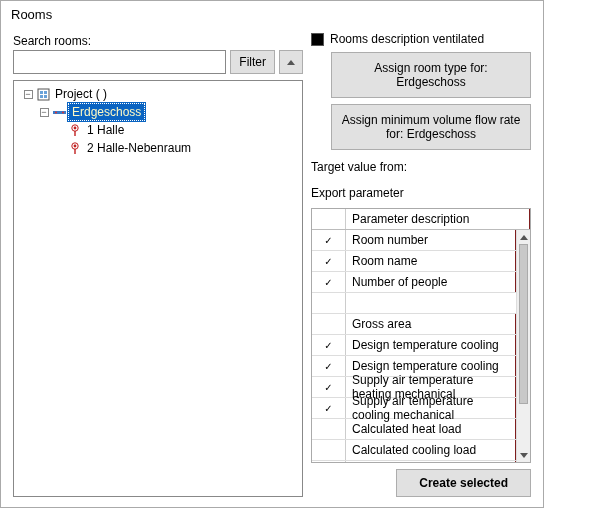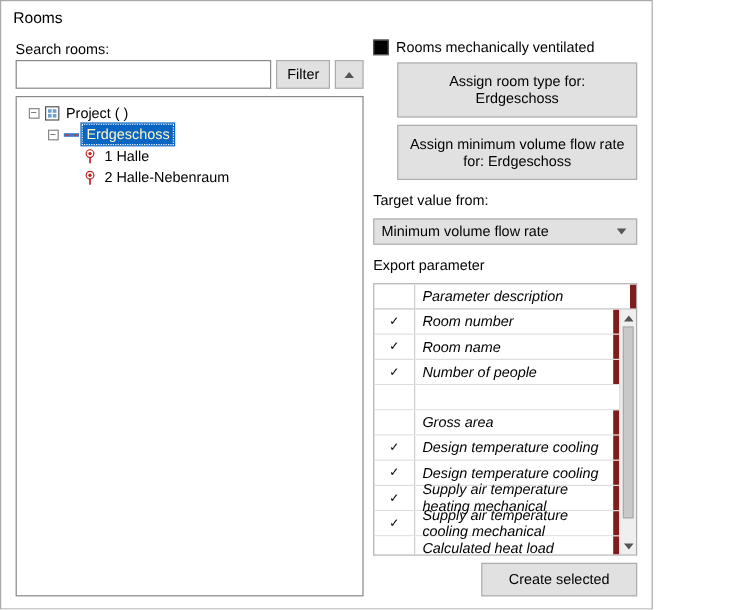--- a/index.html
+++ b/index.html
@@ -24,31 +24,31 @@
   .ic { width: 14px; height: 14px; display: inline-flex; align-items: center; justify-content: center; }
   .check-row { display: flex; align-items: center; gap: 6px; margin-top: 2px; }
   .checkbox { width: 13px; height: 13px; border: 1px solid #555; display: inline-flex; align-items: center; justify-content: center; }
   .checkbox.filled { background: #000; }
   .big-btn { border: 1px solid #adadad; background: #e1e1e1; padding: 8px 6px; text-align: center; cursor: default; margin-left: 20px; }
   .dropdown { border: 1px solid #adadad; background: #e1e1e1; height: 22px; display: flex; align-items: center; padding: 0 6px; position: relative; cursor: default; }
   .dropdown::after { content: ""; position: absolute; right: 8px; top: 50%; width: 0; height: 0; border-left: 4px solid transparent; border-right: 4px solid transparent; border-top: 5px solid #555; transform: translateY(-50%); }
   .table-wrap { border: 1px solid #aaa; flex: 1; display: flex; flex-direction: column; overflow: hidden; position: relative; }
   .thead-row { display: flex; background: #fff; border-bottom: 1px solid #bbb; }
   .th-check, .td-check { width: 34px; border-right: 1px solid #ccc; height: 20px; display: flex; align-items: center; justify-content: center; }
-  .th-desc, .td-desc { flex: 1; padding: 2px 6px; height: 20px; display: flex; align-items: center; border-right: 5px solid #7f1d1d; font-style: italic; }
+  .th-desc, .td-desc { flex: 1; padding: 2px 6px; height: 20px; display: flex; align-items: center; border-right: 1px solid #7f1d1d; }
   .tbody-wrap { flex: 1; overflow: hidden; position: relative; }
   .tbody-rows { position: absolute; left: 0; right: 14px; top: 0; }
   .trow { display: flex; border-bottom: 1px solid #ddd; background: #fff; }
   .vscroll { position: absolute; right: 0; top: 0; bottom: 0; width: 14px; background: #efefef; border-left: 1px solid #ddd; }
   .vscroll .arrow { width: 14px; height: 14px; display: flex; align-items: center; justify-content: center; position: absolute; left: 0; }
   .vscroll .arrow.up { top: 0; }
   .vscroll .arrow.down { bottom: 0; }
   .vscroll .thumb { position: absolute; left: 2px; right: 2px; top: 14px; height: 160px; background: #c8c8c8; border: 1px solid #aaa; }
   .tick { font-size: 10px; color: #000; }
-  .create-btn { align-self: flex-end; border: 1px solid #adadad; background: #e1e1e1; padding: 6px 22px; cursor: default; }
+  .create-btn { align-self: flex-end; border: 1px solid #adadad; background: #e1e1e1; padding: 6px 22px; cursor: default; font-weight: bold; }
   .tri { width:0; height:0; }
   .tri-up { border-left:4px solid transparent; border-right:4px solid transparent; border-bottom:5px solid #555; }
   .tri-down { border-left:4px solid transparent; border-right:4px solid transparent; border-top:5px solid #555; }
   svg { display: block; }
 </style>
 </head>
 <body>
 
 <div class="window">
   <div class="titlebar">Rooms</div>
@@ -123,30 +123,27 @@
       </div>
     </div>
 
     <div class="right">
       <div class="check-row">
         <span class="checkbox filled">
           <svg width="9" height="9">
               <rect x="0" y="0" width="9" height="9" fill="#000"></rect>
             </svg>
         </span>
-        <span>Rooms mechanically ventilated</span>
+        <span>Rooms description ventilated</span>
       </div>
 
       <div class="big-btn">Assign room type for: Erdgeschoss</div>
       <div class="big-btn">Assign minimum volume flow rate for: Erdgeschoss</div>
 
       <div class="label">Target value from:</div>
-      <div class="dropdown">
-        <span>Minimum volume flow rate</span>
-      </div>
 
       <div class="label">Export parameter</div>
 
       <div class="table-wrap">
         <div class="thead-row">
           <div class="th-check"></div>
           <div class="th-desc">Parameter description</div>
         </div>
         <div class="tbody-wrap">
           <div class="tbody-rows" id="tbody-rows">
@@ -198,20 +195,21 @@
                   <span class="tick">✓</span>
                 </div>
                 <div class="td-desc">Supply air temperature cooling mechanical</div>
               </div>
               <div class="trow">
                 <div class="td-check"></div>
                 <div class="td-desc">Calculated heat load</div>
               </div>
               <div class="trow">
                 <div class="td-check"></div>
+                <div class="td-desc">Calculated cooling load</div>
               </div>
               <div class="trow">
                 <div class="td-check"></div>
                 <div class="td-desc">Minimum volume flow</div>
               </div>
             </div>
           <div class="vscroll">
             <div class="arrow up">
                 <span class="tri tri-up"></span>
               </div>

